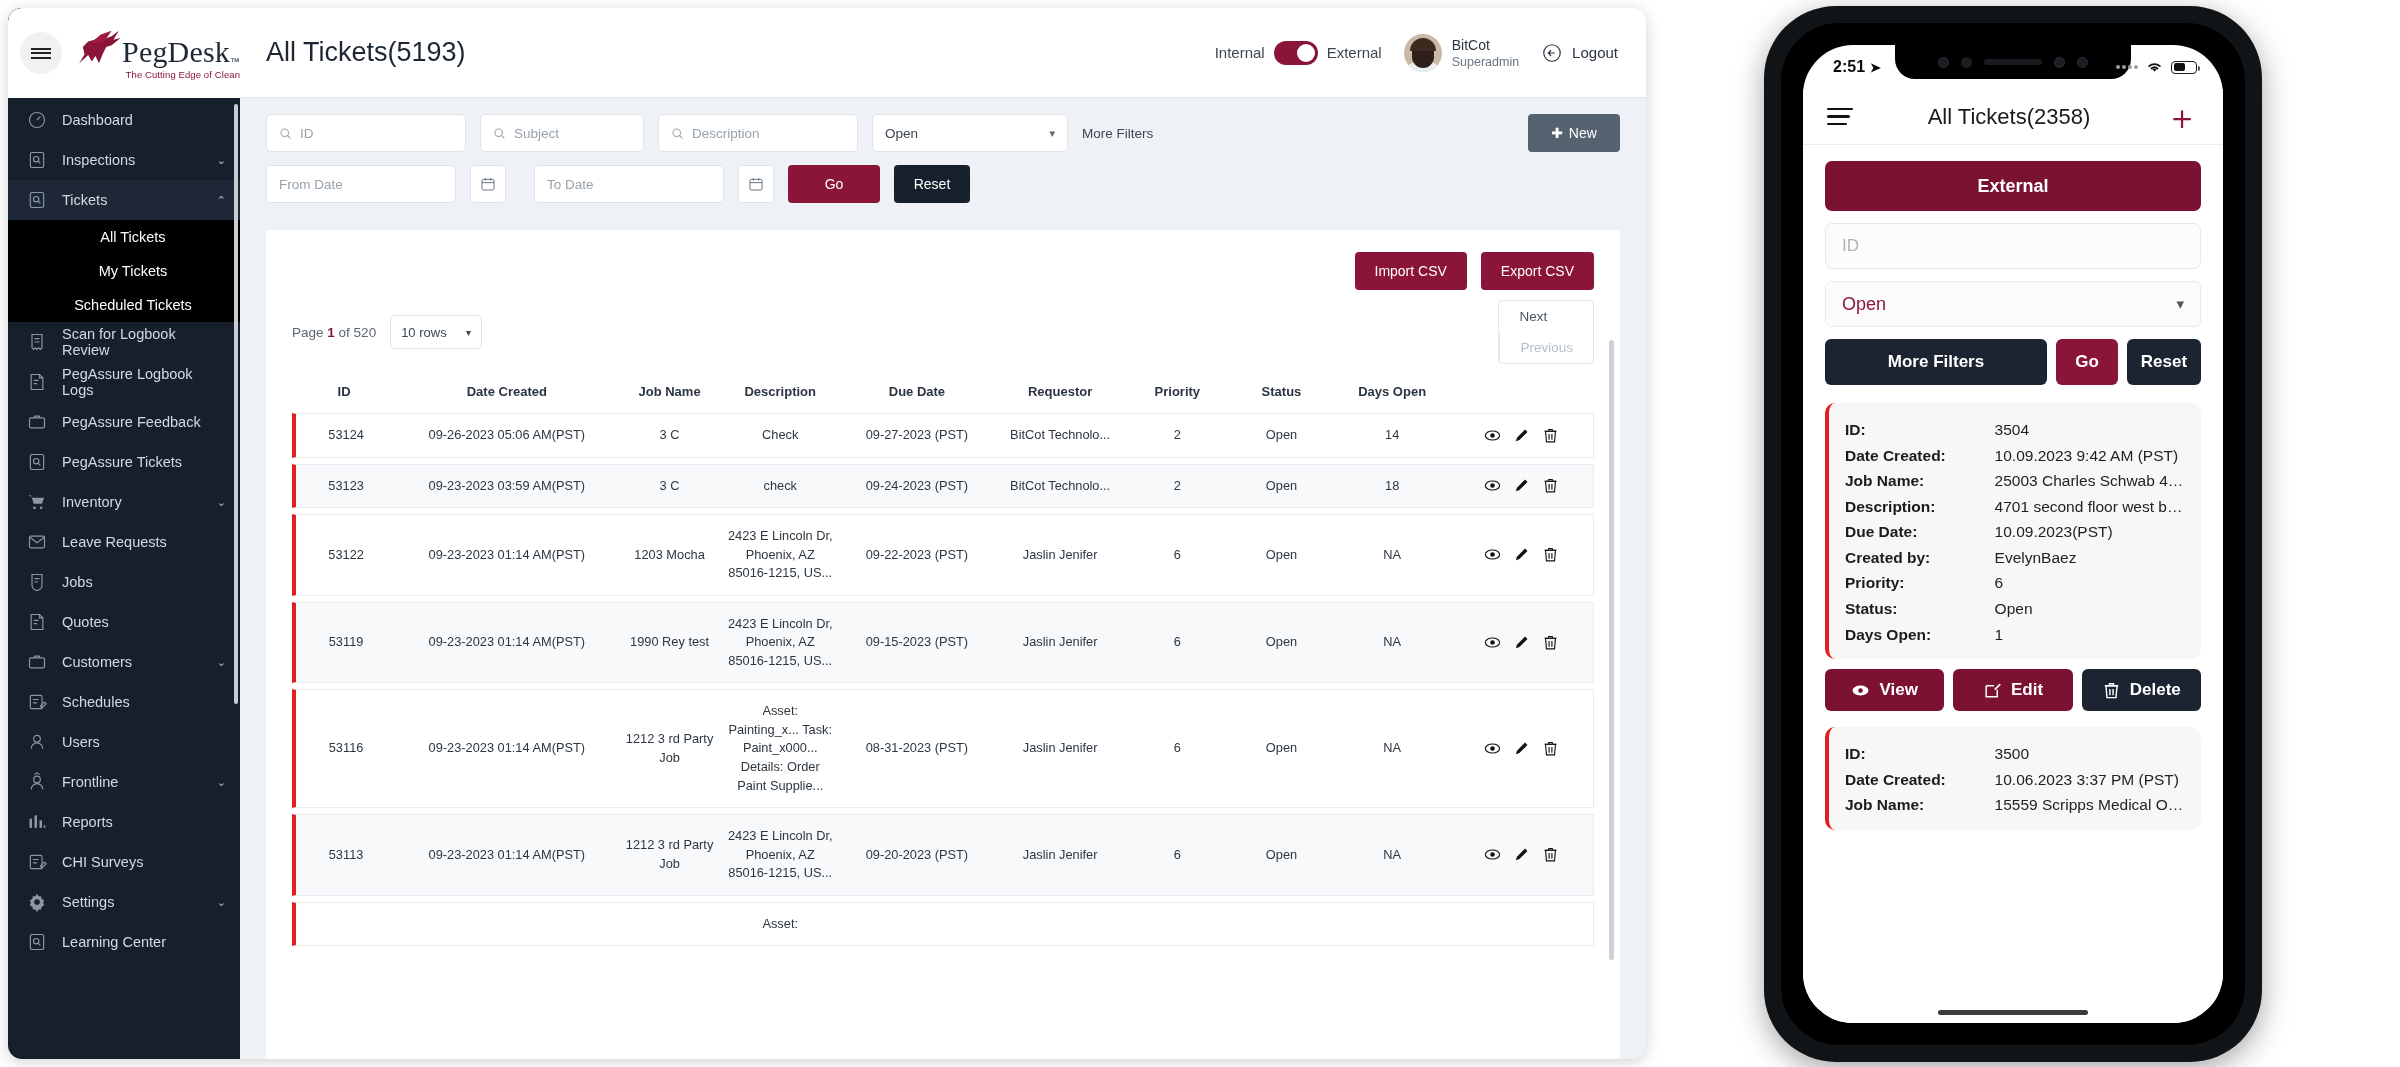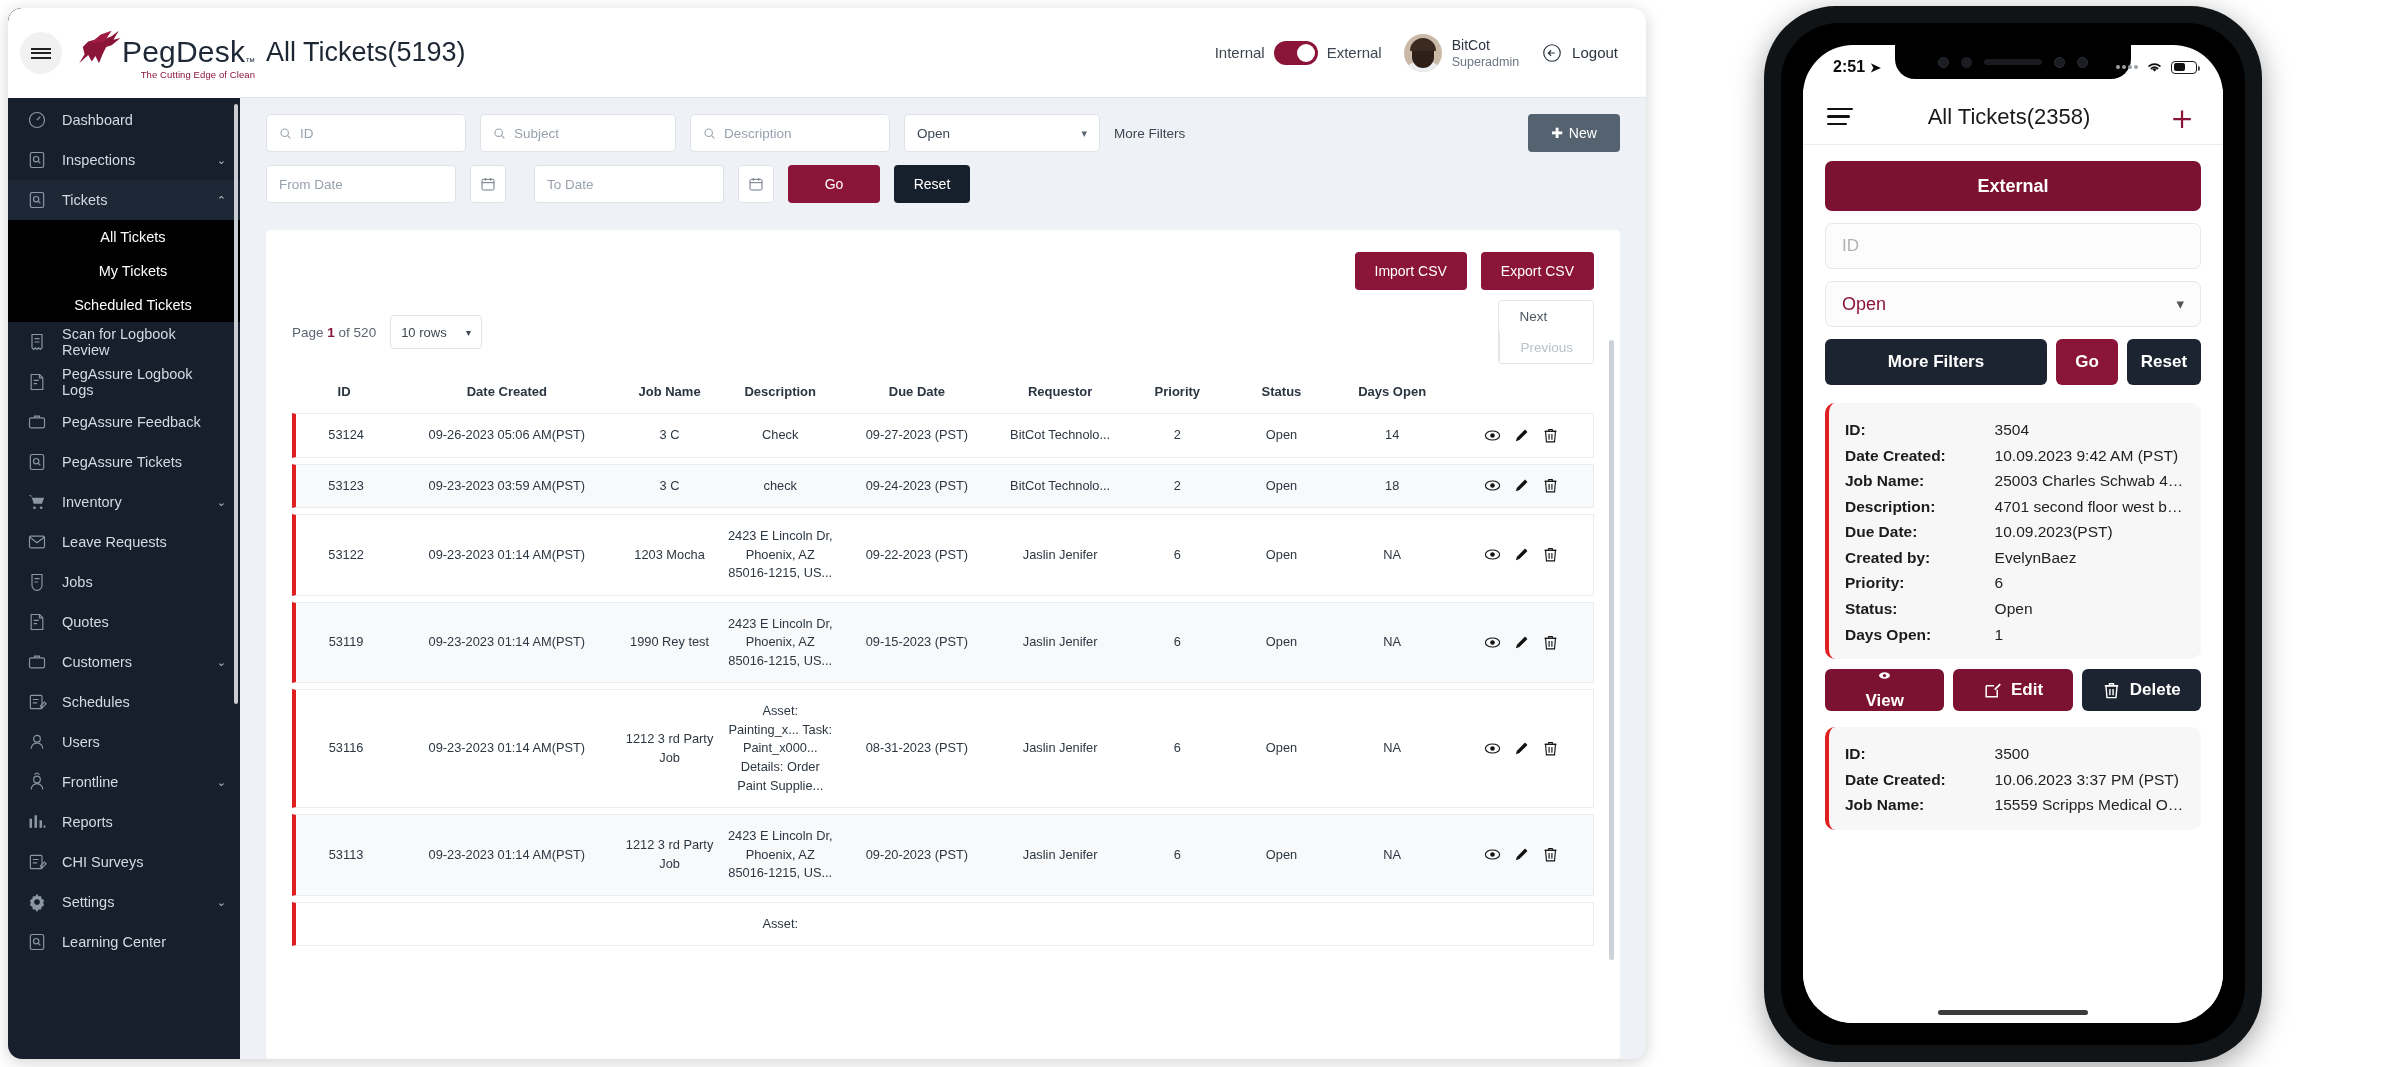--- a/index.html
+++ b/index.html
@@ -41,21 +41,21 @@
     width: 42px; height: 42px; border-radius: 50%;
     background: #f1f1f1;
     display: flex; align-items: center; justify-content: center;
     flex: 0 0 42px;
   }
   .hamburger-btn span { display:block; width: 20px; height: 2px; background:#222; margin: 2.5px 0; }
   .logo-wrap { display: flex; flex-direction: column; justify-content:center; }
   .logo-top { display: flex; align-items: flex-end; }
   .pegasus { width: 54px; height: 40px; }
   .logo-text {
-    font-family: Liberation Sans, sans-serif;
+    font-family: Liberation Serif, serif;
     font-size: 30px; color: #1e2836; letter-spacing: .2px;
     line-height: 1; position: relative;
     margin-left: -4px;
   }
   .logo-tm { font-size: 10px; vertical-align: super; color:#1e2836; }
   .logo-tag {
     font-size: 9.5px; color: #8b1538; margin-top: 2px;
     text-align: right; letter-spacing: .1px;
     font-family: "Liberation Sans", sans-serif;
   }
@@ -113,21 +113,21 @@
 
   
   .filters { background: #eef2f6; padding: 16px 26px 14px 26px; }
   .filter-row { display: flex; align-items: center; gap: 14px; margin-bottom: 13px; }
   .inputbox {
     height: 38px; background: #fff; border: 1px solid #dfe3e8; border-radius: 5px;
     display: flex; align-items: center; padding: 0 12px; gap: 8px;
     font-size: 13.5px; color: #98a2ad;
   }
   .inputbox.w1 { width: 200px; }
-  .inputbox.w2 { width: 196px; }
+  .inputbox.w2 { width: 164px; }
   .inputbox.w3 { width: 200px; }
   .selbox {
     width: 196px; height: 38px; background:#fff; border:1px solid #dfe3e8; border-radius:5px;
     display:flex; align-items:center; padding: 0 12px; font-size: 13.5px; color:#3c4651;
   }
   .selbox .chev { margin-left:auto; font-size: 11px; color:#5c6672; }
   .more-filters { font-size: 13.5px; color: #3c4651; }
   .srch { width: 13px; height: 13px; flex:0 0 13px; }
   .datebox { width: 190px; height: 38px; background:#fff; border:1px solid #dfe3e8; border-radius:4px;
              display:flex; align-items:center; padding: 0 12px; font-size: 13.5px; color:#98a2ad; }
@@ -255,21 +255,21 @@
   .m-card {
     background:#f7f7f7; border-radius:10px; border-left: 4px solid #e02020;
     padding: 14px 16px 12px 16px; margin-bottom: 10px;
   }
   .m-line { display:flex; font-size: 15.5px; color:#1b1b1b; line-height: 1.65; }
   .m-key { width: 44%; font-weight: 700; }
   .m-val { flex:1; color:#222; white-space: nowrap; overflow:hidden; text-overflow: ellipsis; }
   .m-actions { display:flex; gap: 9px; margin-bottom: 16px; }
   .m-act { flex:1; height: 42px; border-radius:6px; color:#fff; display:flex; align-items:center;
            justify-content:center; gap: 9px; font-size: 17px; font-weight:700; }
-  .m-act.view { background:#7b1232;flex-direction:column; }
+  .m-act.view { background:#7b1232; }
   .m-act.edit { background:#7b1232; }
   .m-act.del { background:#1b2430; }
   .m-act svg { width: 19px; height: 19px; }
   .m-homebar { position:absolute; bottom: 8px; left:50%; transform:translateX(-50%);
                width: 150px; height: 5px; border-radius:4px; background:#3b3b3b; z-index: 9; }
 </style>
 </head>
 <body>
 
 <div id="root">

